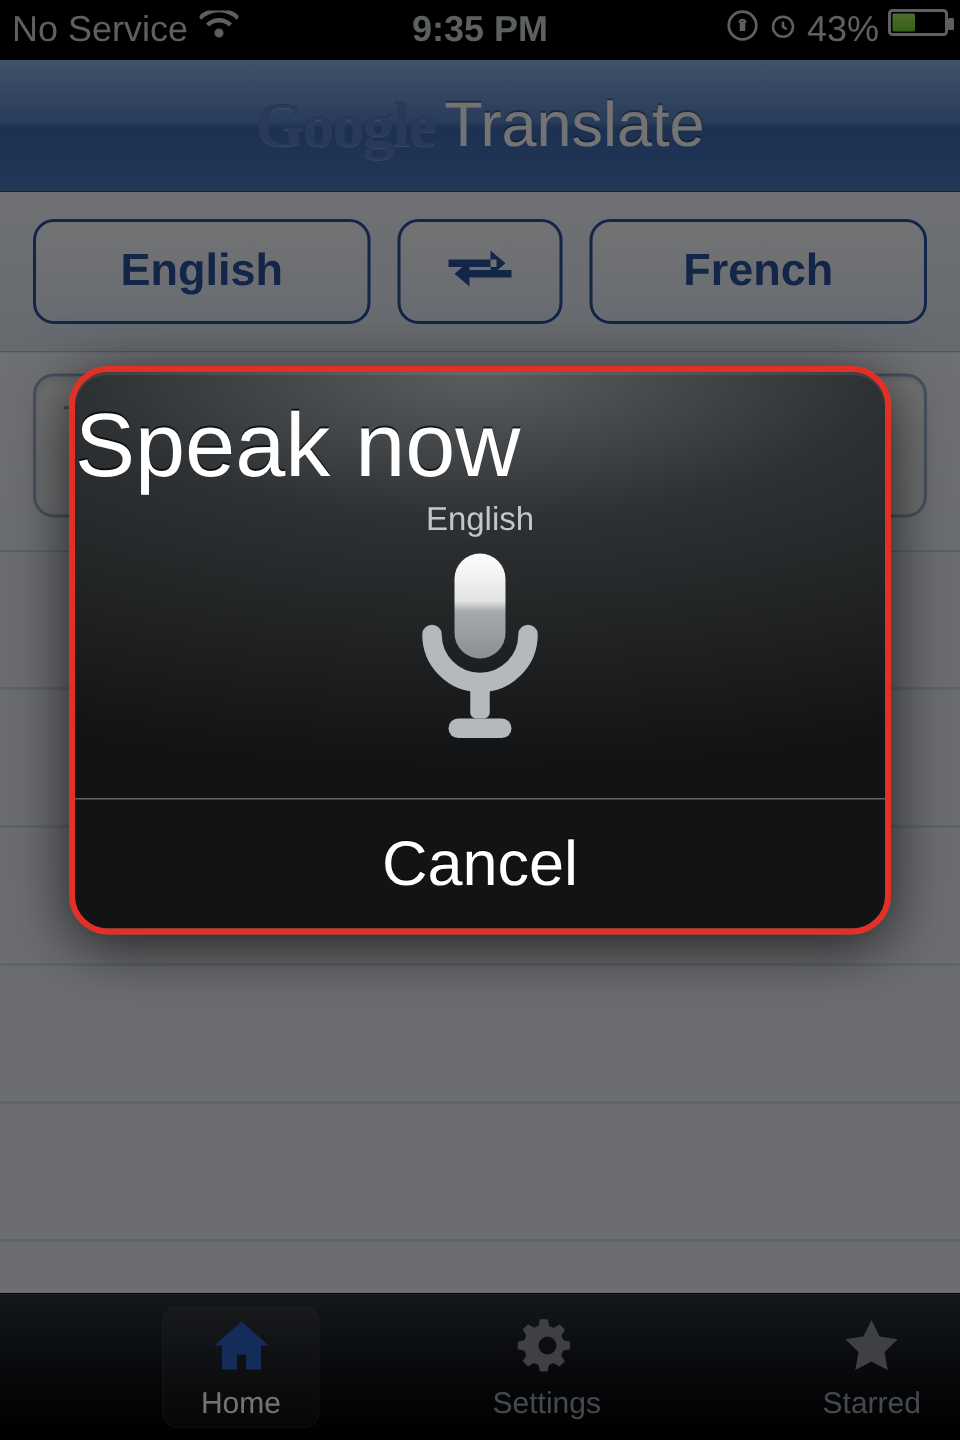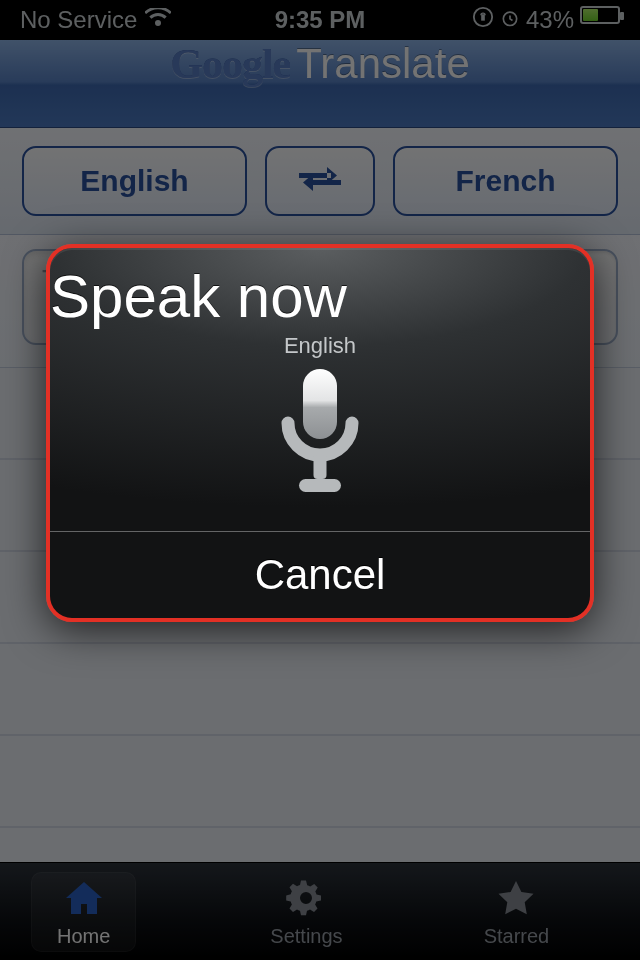--- a/index.html
+++ b/index.html
@@ -6,40 +6,40 @@
   html, body { width: 640px; height: 960px; overflow: hidden; font-family: "Helvetica Neue", Helvetica, Arial, sans-serif; }
   body { position: relative; background: #e8eef5; }
 
   
   .status-bar {
     height: 40px;
     background: #000;
     color: #cfd4d8;
     display: flex;
     align-items: center;
-    padding: 0 20px;
+    padding: 0 8px;
     font-size: 24px;
     font-weight: 500;
   }
   .status-left  { display:flex; align-items:center; gap:8px; flex:1; }
   .status-center{ flex:0 0 auto; font-weight:700; }
   .status-right { display:flex; align-items:flex-start; gap:6px; flex:1; justify-content:flex-end; }
   .battery {
     width: 40px; height: 18px; border:2px solid #cfd4d8; border-radius:3px;
     position:relative; display:inline-block;
   }
   .battery::after{ content:""; position:absolute; right:-6px; top:4px; width:4px; height:8px; background:#cfd4d8; border-radius:1px;}
   .battery .fill{ position:absolute; left:1px; top:1px; bottom:1px; width:43%; background: linear-gradient(#b2f26a,#72d52d); border-radius:1px;}
 
   
   .app-header{
     height: 88px;
     background: linear-gradient(#8fb5e8, #5a84c7 48%, #3f6bb3 52%, #4d7cc4);
     border-bottom: 1px solid #2a4d85;
-    display:flex; align-items:flex-start; justify-content:center;
+    display:flex; align-items:center; justify-content:center;
   }
   .app-title{ font-size:42px; color:#fff; text-shadow:0 -1px 0 rgba(0,0,0,.35); }
   .app-title .google{
     font-family: Georgia, "Times New Roman", serif;
     font-weight:700;
     background: linear-gradient(#1c3e78,#2a5aa6);
     -webkit-background-clip:text; background-clip:text;
     color:#5a7ec6;
     text-shadow: 0 1px 0 rgba(255,255,255,.35);
     letter-spacing:-1px;
@@ -107,21 +107,21 @@
 
   
   .tab-bar{
     position:absolute; bottom:0; left:0; right:0;
     height:98px;
     background: linear-gradient(#2e343c, #0e1115 60%, #000);
     border-top:1px solid #000;
     display:flex;
   }
   .tab{
-    flex:1; display:flex; flex-direction:column; align-items:flex-start; justify-content:center;
+    flex:1; display:flex; flex-direction:column; align-items:flex-end; justify-content:center;
     color:#9aa0a8; font-size:20px; gap:2px;padding-left:31px;
   }
   .tab.active{ color:#fff; }
   .tab.active .tab-frame{
     background: rgba(255,255,255,.05);
     border-radius:10px;
     box-shadow: inset 0 0 0 1px rgba(255,255,255,.05);
   }
   .tab-frame{ padding:6px 26px 4px; display:flex; flex-direction:column; align-items:center; gap:2px;}
   .tab.active svg{ fill:#2a63c8; }

